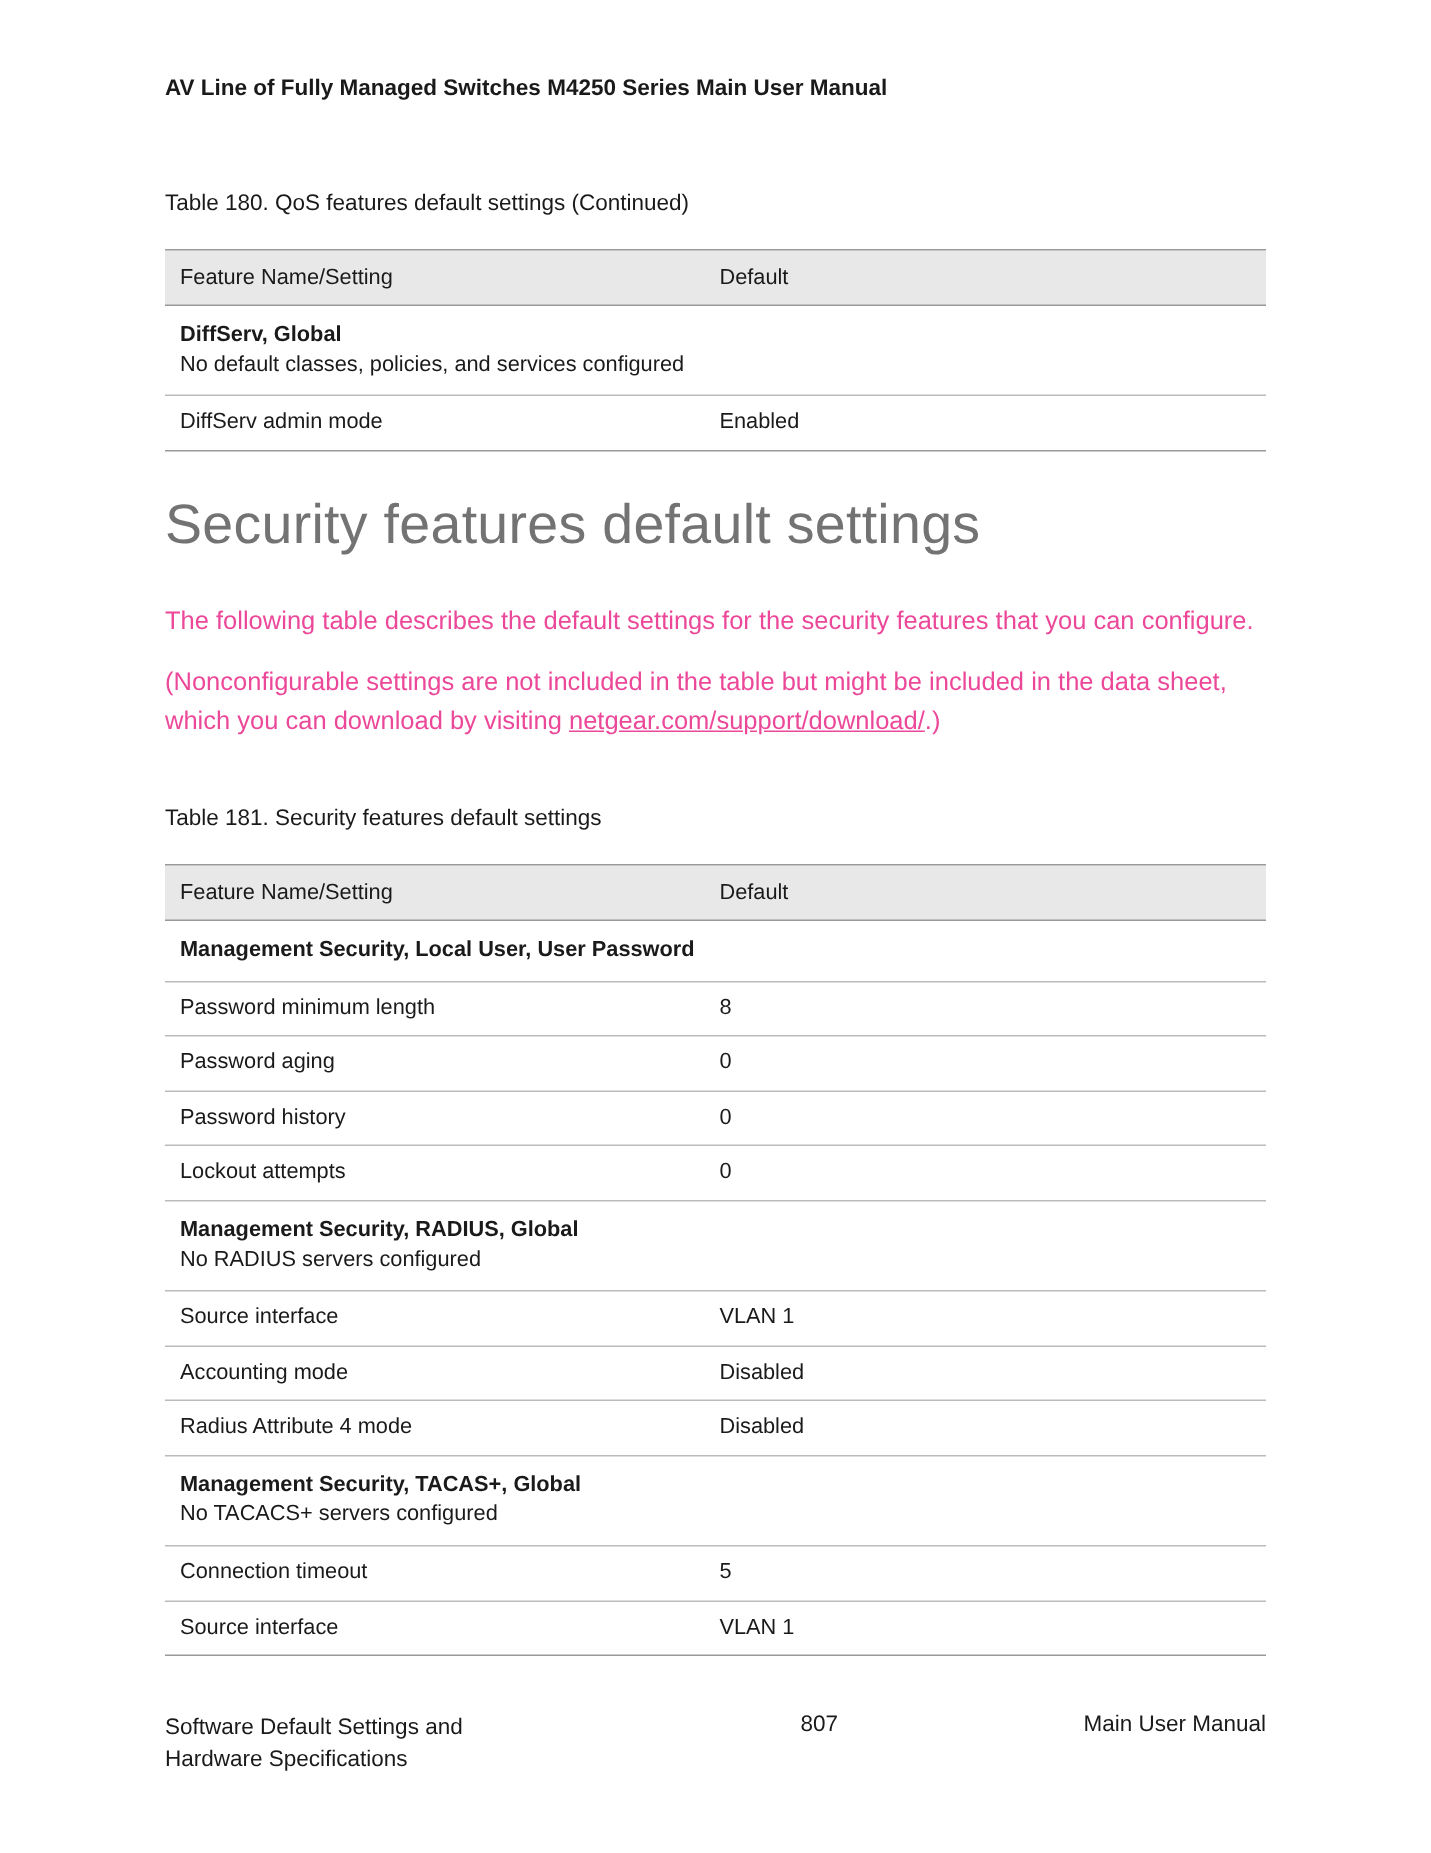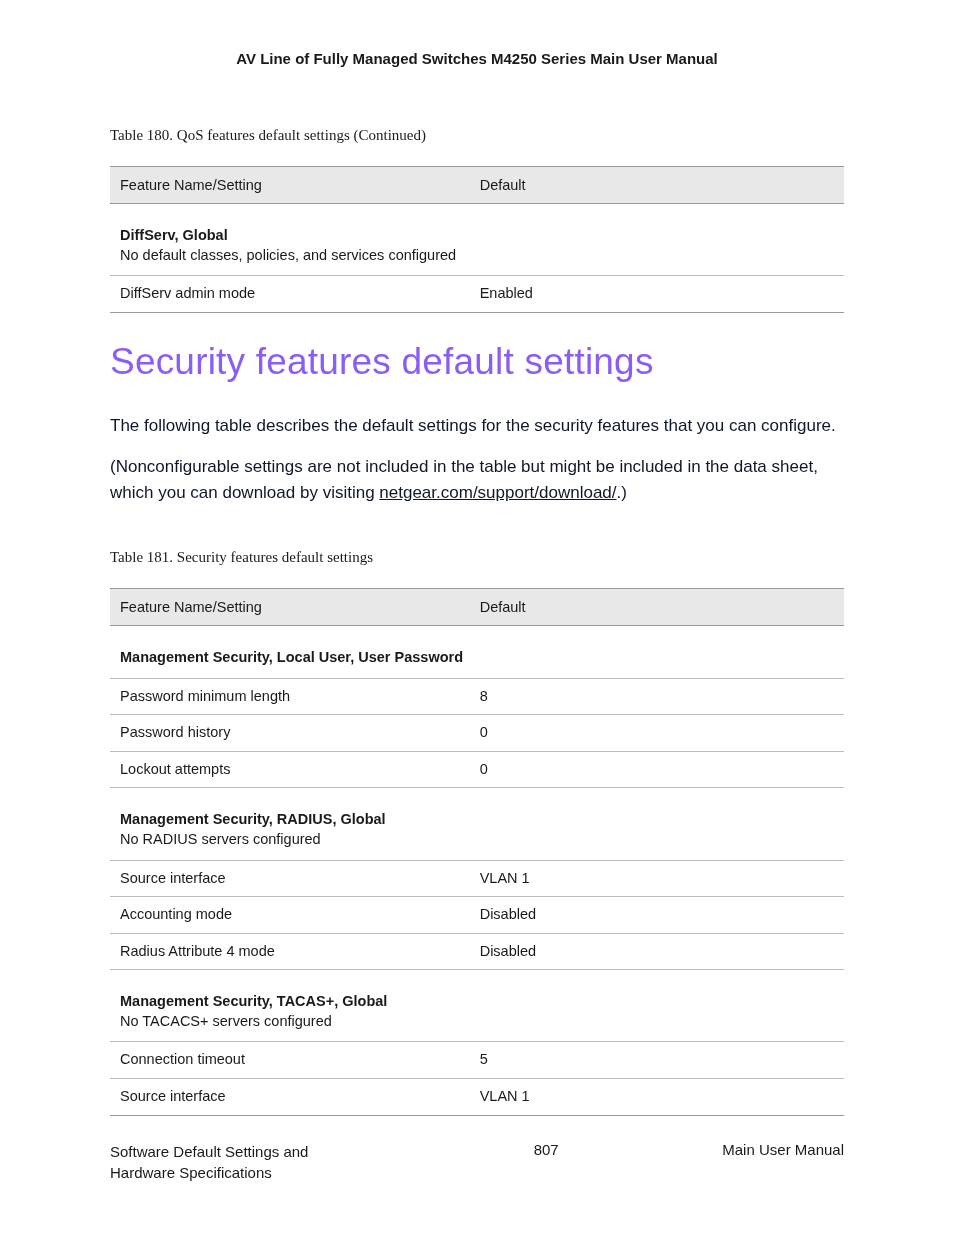--- a/index.html
+++ b/index.html
@@ -6,29 +6,28 @@
     body {
       font-family: Georgia, 'Times New Roman', serif;
       background: #fff;
       color: #1a1a1a;
       width: 954px;
       height: 1235px;
       position: relative;
       padding: 50px 110px 60px 110px;
     }
     .header-title {
-      text-align: center;
       font-weight: bold;
       font-size: 15px;
       font-family: -apple-system, Helvetica, Arial, sans-serif;
       margin-bottom: 60px;
     }
     .table-caption {
       font-size: 15px;
-      font-family: Liberation Serif, serif;
+      font-family: Liberation Sans, sans-serif;
       margin-bottom: 22px;
       color: #1a1a1a;
     }
     table {
       width: 100%;
       border-collapse: collapse;
       font-family: -apple-system, Helvetica, Arial, sans-serif;
       font-size: 14.5px;
       margin-bottom: 28px;
       border-top: 1px solid #999;
@@ -42,36 +41,36 @@
       border-bottom: 1px solid #999;
     }
     th:first-child, td:first-child { width: 49%; }
     td {
       padding: 8px 10px 8px 10px;
       border-bottom: 1px solid #bbb;
       vertical-align: top;
       line-height: 1.35;
     }
     tbody tr:last-child td { border-bottom: none; }
-    .section-row td { padding-top: 22px; padding-bottom: 10px; }
+    .section-row td { padding-top: 10px; padding-bottom: 10px; }
     .section-bold { font-weight: bold; }
     h1.section-heading {
       font-family: -apple-system, Helvetica, Arial, sans-serif;
       font-weight: 300;
       font-size: 37px;
       margin: 14px 0 30px 0;
-      color: #8b5cf6;
+      color: #737373;
       letter-spacing: 0.2px;
     }
     p.body {
       font-family: -apple-system, Helvetica, Arial, sans-serif;
       font-size: 17px;
       line-height: 1.5;
       margin-bottom: 16px;
-      color: #0f172a;
+      color: #ec4899;
     }
     .link { text-decoration: underline; }
     .spacer-lg { height: 28px; }
     .footer {
       position: absolute;
       bottom: 52px;
       left: 110px;
       right: 110px;
       display: flex;
       justify-content: space-between;
@@ -130,20 +129,24 @@
     <tr class="section-row">
       <td colspan="2">
         <span class="section-bold">Management Security, Local User, User Password</span>
       </td>
     </tr>
     <tr>
         <td>Password minimum length</td>
         <td>8</td>
       </tr>
     <tr>
+        <td>Password aging</td>
+        <td>0</td>
+      </tr>
+    <tr>
         <td>Password history</td>
         <td>0</td>
       </tr>
     <tr>
         <td>Lockout attempts</td>
         <td>0</td>
       </tr>
     <tr class="section-row">
       <td colspan="2">
         <span class="section-bold">Management Security, RADIUS, Global</span><br>

